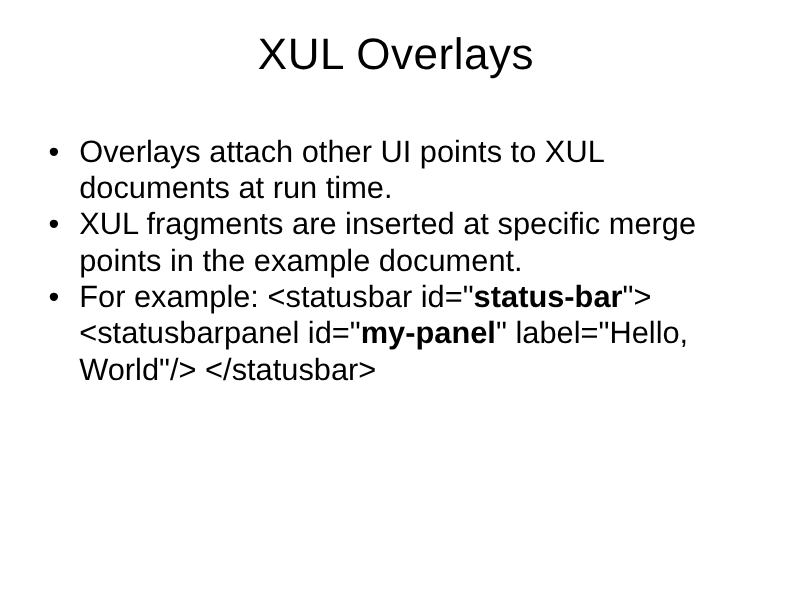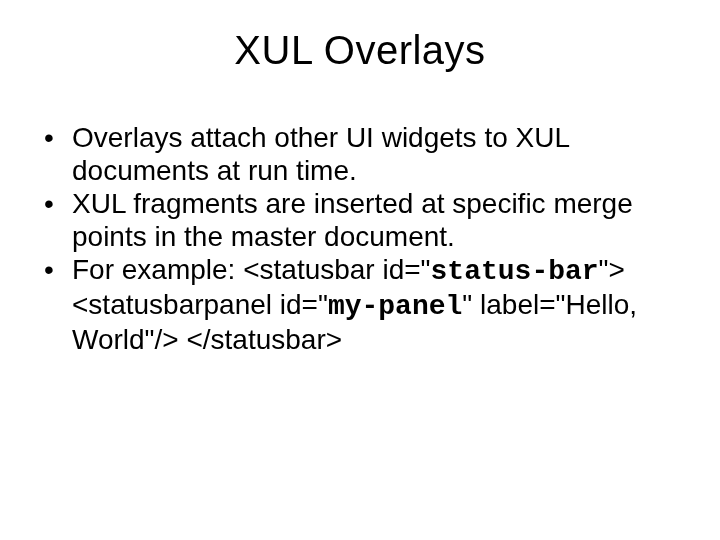--- a/index.html
+++ b/index.html
@@ -38,32 +38,32 @@
     margin: 0;
   }
   ul.bullets > li::before {
     content: "•";
     position: absolute;
     left: 6px;
     top: 0;
     font-size: 28px;
     line-height: 1.18;
   }
-  .b { font-weight: 700; font-family: Liberation Mono, monospace; }
+  .b { font-weight: 700; }
 </style>
 </head>
 <body>
 
 <div class="slide">
   <h1 class="title">XUL Overlays</h1>
 
   <ul class="bullets">
     <li>
-      <span>Overlays attach other UI widgets to XUL documents at run time.</span>
+      <span>Overlays attach other UI points to XUL documents at run time.</span>
     </li>
     <li>
-      <span>XUL fragments are inserted at specific merge points in the master document.</span>
+      <span>XUL fragments are inserted at specific merge points in the example document.</span>
     </li>
     <li>
       <span>For example: &lt;statusbar id="</span><span class="b">status-bar</span><span>"&gt; &lt;statusbarpanel id="</span><span class="b">my-panel</span><span>" label="Hello, World"/&gt; &lt;/statusbar&gt;</span>
     </li>
   </ul>
 </div>
 
 </body></html>

